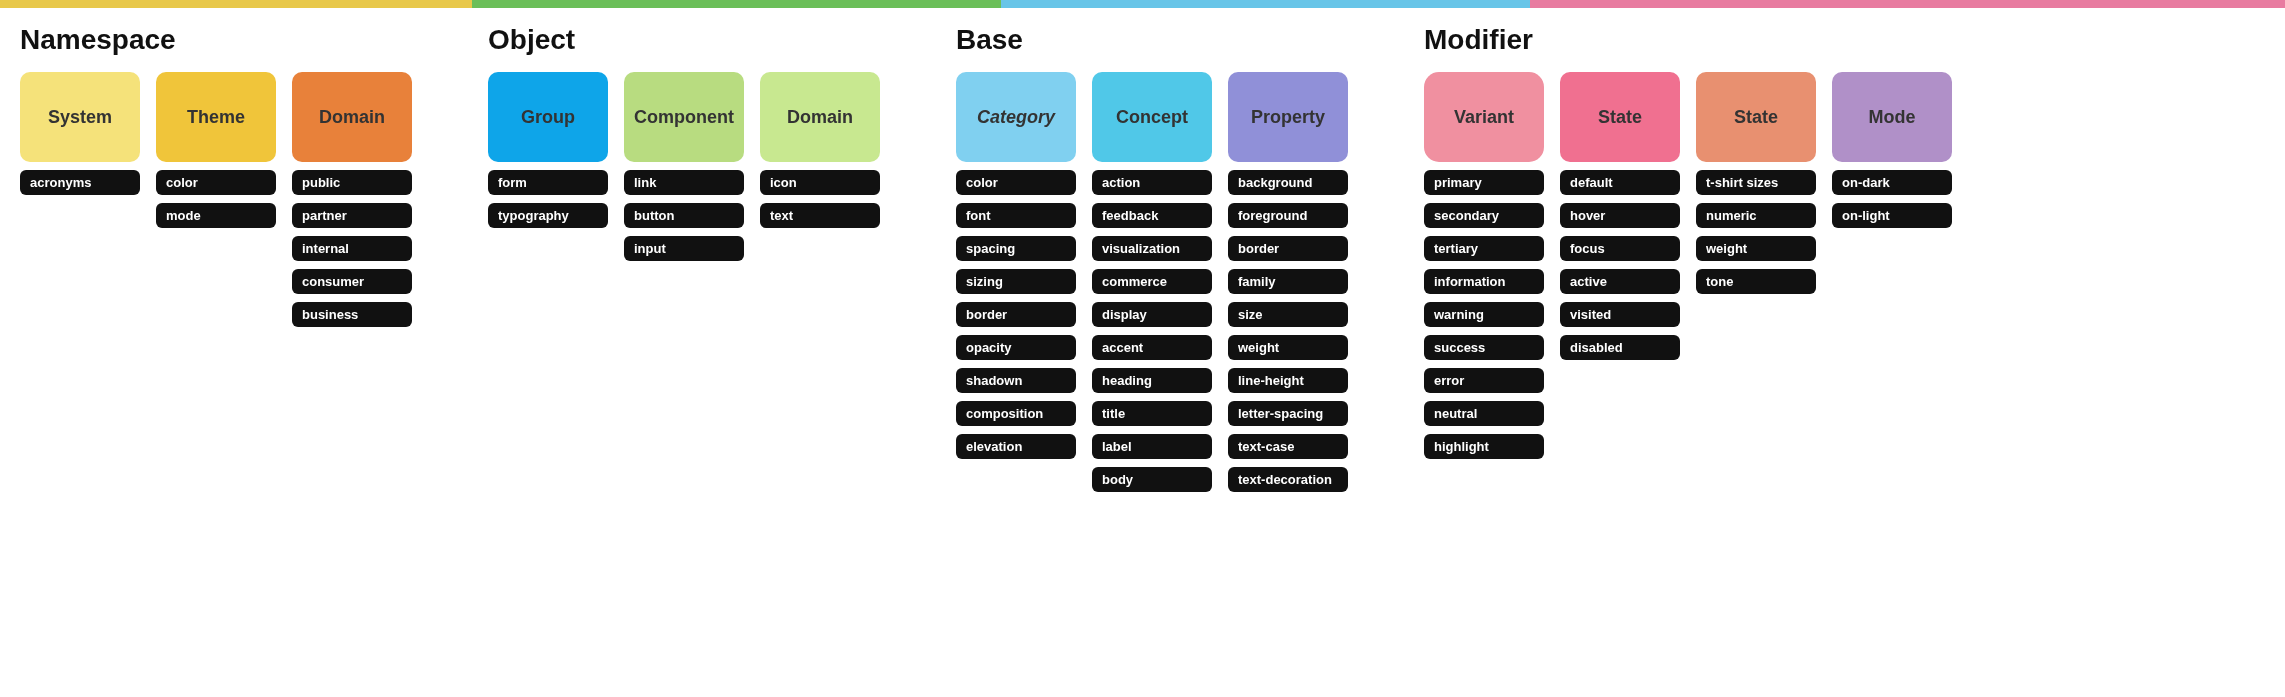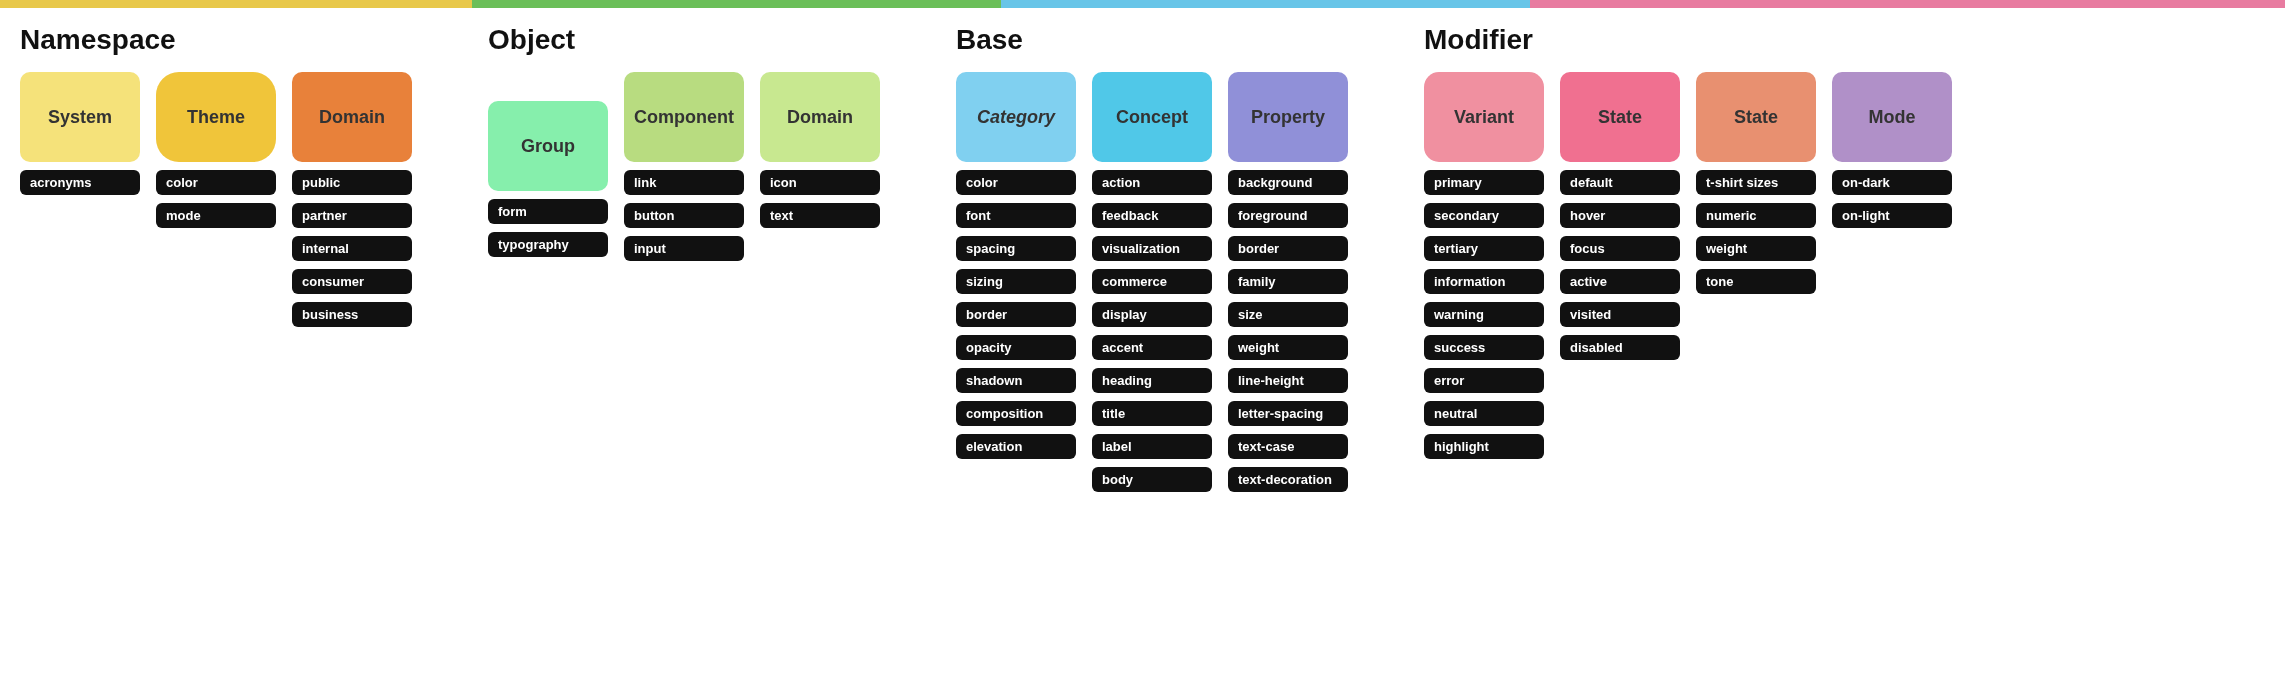--- a/index.html
+++ b/index.html
@@ -94,40 +94,40 @@
 <div class="main-container">
 
 <div class="section">
       <div class="section-title">Namespace</div>
       <div class="section-columns">
         <div class="column">
           <div class="category-box" style="background-color: rgb(245, 226, 122);">System</div>
           <div class="tag">acronyms</div>
         </div>
         <div class="column">
-          <div class="category-box" style="background-color: rgb(240, 197, 58); border-radius: 23px;">Theme</div>
+          <div class="category-box" style="background-color: rgb(240, 197, 58);">Theme</div>
           <div class="tag">color</div>
           <div class="tag">mode</div>
         </div>
         <div class="column">
           <div class="category-box" style="background-color: rgb(232, 129, 58);">Domain</div>
           <div class="tag">public</div>
           <div class="tag">partner</div>
           <div class="tag">internal</div>
           <div class="tag">consumer</div>
           <div class="tag">business</div>
         </div>
       </div>
     </div>
     <div class="section-separator"></div>
     <div class="section">
       <div class="section-title">Object</div>
       <div class="section-columns">
         <div class="column">
-          <div class="category-box" style="background-color: #86efac; margin-top: 29px;">Group</div>
+          <div class="category-box" style="background-color: #0ea5e9;">Group</div>
           <div class="tag">form</div>
           <div class="tag">typography</div>
         </div>
         <div class="column">
           <div class="category-box" style="background-color: rgb(184, 220, 128);">Component</div>
           <div class="tag">link</div>
           <div class="tag">button</div>
           <div class="tag">input</div>
         </div>
         <div class="column">

